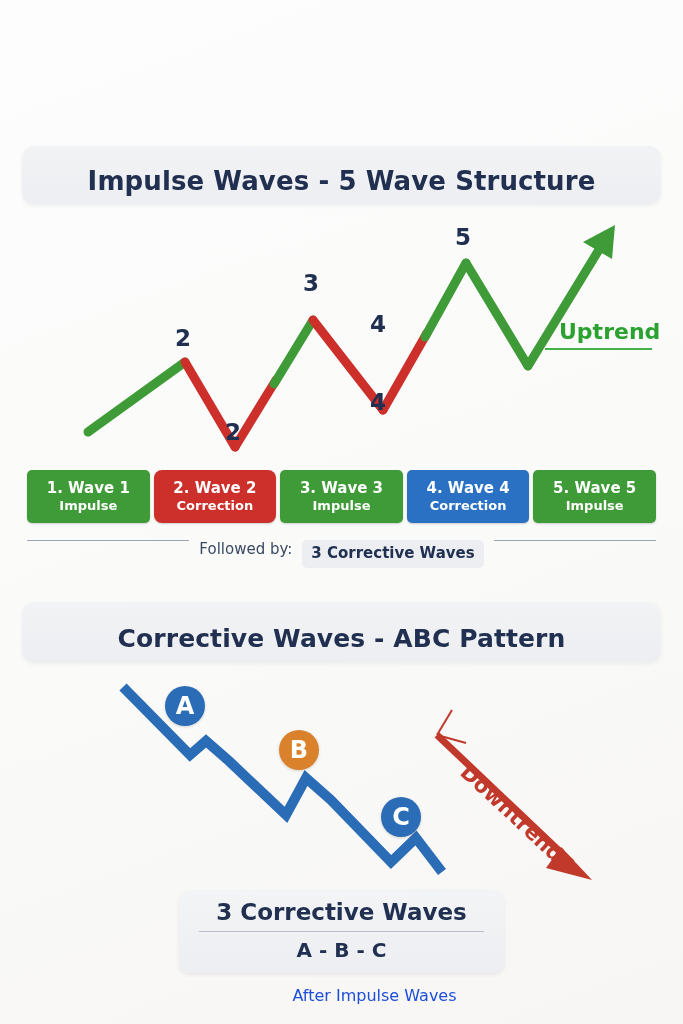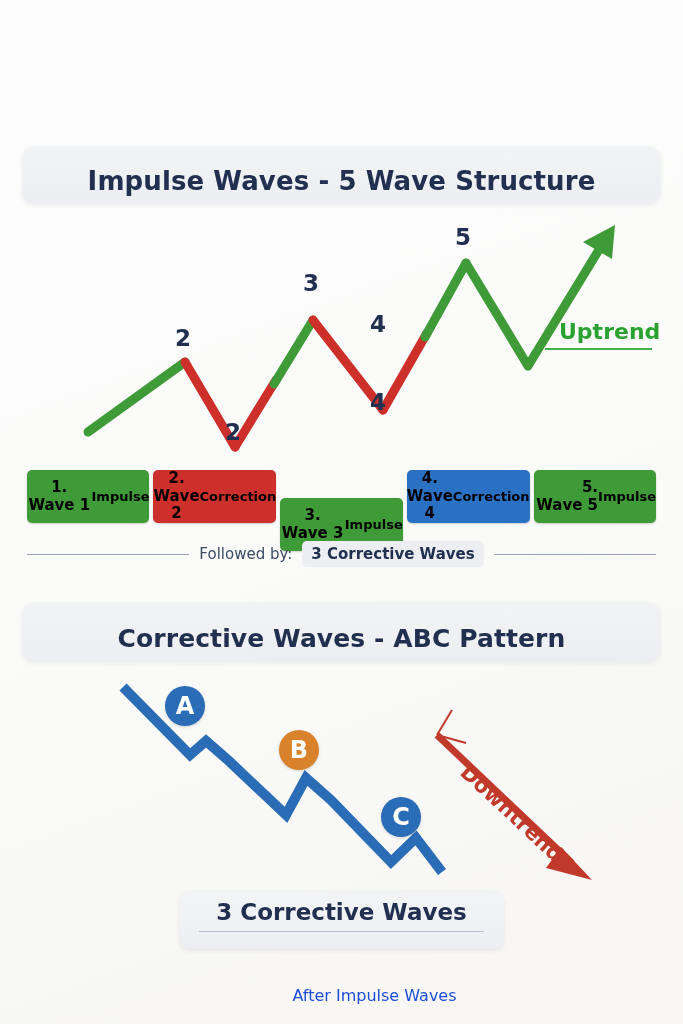--- a/index.html
+++ b/index.html
@@ -100,40 +100,39 @@
     top: 470px;
     width: 629px;
     display: flex;
     gap: 4px;
   }
   .legend-box {
     flex: 1 1 0;
     height: 53px;
     border-radius: 5px;
     display: flex;
-    flex-direction: row;
+    flex-direction: column;
     align-items: center;
     justify-content: center;
-    color: #000000;
+    color: #ffffff;
     text-align: center;
     box-shadow: 0 1px 2px rgba(0,0,0,0.18);
     line-height: 1.18;
   }
   .legend-box .lb-title { font-size: 15px; font-weight: bold; }
   .legend-box .lb-sub   { font-size: 13px; font-weight: bold; }
 
   
   #followed-by-row {
     position: absolute;
     left: 27px;
     top: 540px;
     width: 629px;
     height: 28px;
     display: flex;
-    align-items: center;
     gap: 10px;
   }
   #followed-by-row .rule {
     flex: 1 1 auto;
     height: 1px;
     background: #9aa4b5;
   }
   #followed-by-row .fb-text {
     color: #3a4a63;
     font-size: 15px;
@@ -241,25 +240,25 @@
 <div class="wave-num" style="left:455px; top:226px;">5</div>
 
 <div id="uptrend-label">Uptrend</div>
 <div id="uptrend-underline"></div>
 
 <div id="legend-row">
   <div class="legend-box" style="background:#3f9b37;">
     <span class="lb-title">1. Wave 1</span>
     <span class="lb-sub">Impulse</span>
   </div>
-  <div class="legend-box" style="background:#cd2f2a;">
+  <div class="legend-box" style="background:#cd2f2a;border-radius:8px;">
     <span class="lb-title">2. Wave 2</span>
     <span class="lb-sub">Correction</span>
   </div>
-  <div class="legend-box" style="background:#3f9b37;margin-top:28px;">
+  <div class="legend-box" style="background:#3f9b37;">
     <span class="lb-title">3. Wave 3</span>
     <span class="lb-sub">Impulse</span>
   </div>
   <div class="legend-box" style="background:#2a71c4;">
     <span class="lb-title">4. Wave 4</span>
     <span class="lb-sub">Correction</span>
   </div>
   <div class="legend-box" style="background:#3f9b37;text-align:right;">
     <span class="lb-title">5. Wave 5</span>
     <span class="lb-sub">Impulse</span>
@@ -307,14 +306,15 @@
 </div>
 <div class="abc-badge" style="left:381px; top:797px; background:#2a6cb5;">
   <span>C</span>
 </div>
 
 <div id="downtrend-label">Downtrend</div>
 
 <div id="summary-card">
   <div class="sc-title">3 Corrective Waves</div>
   <div class="sc-rule"></div>
+  <div class="sc-sub">A - B - C</div>
 </div>
 <div id="summary-footnote">After Impulse Waves</div>
 
 </body></html>

